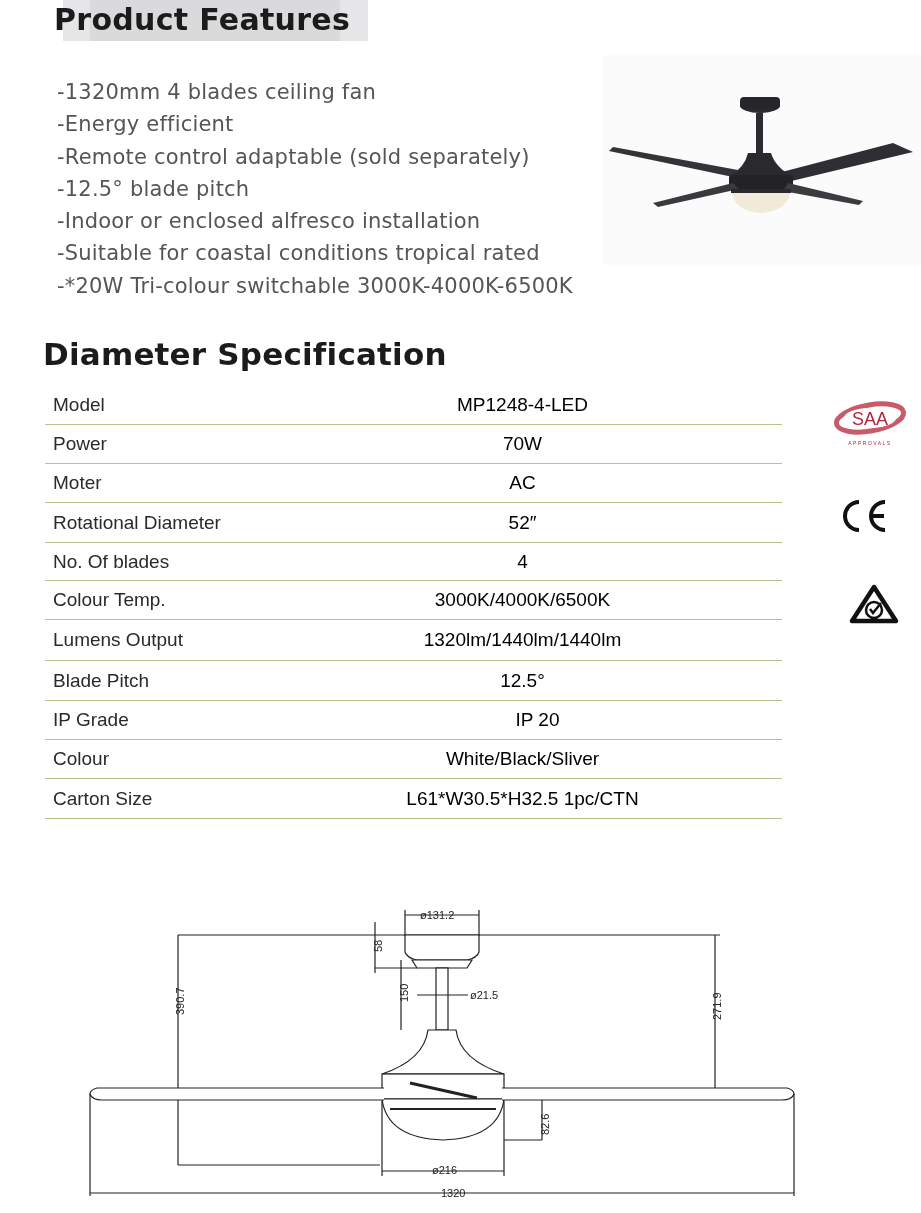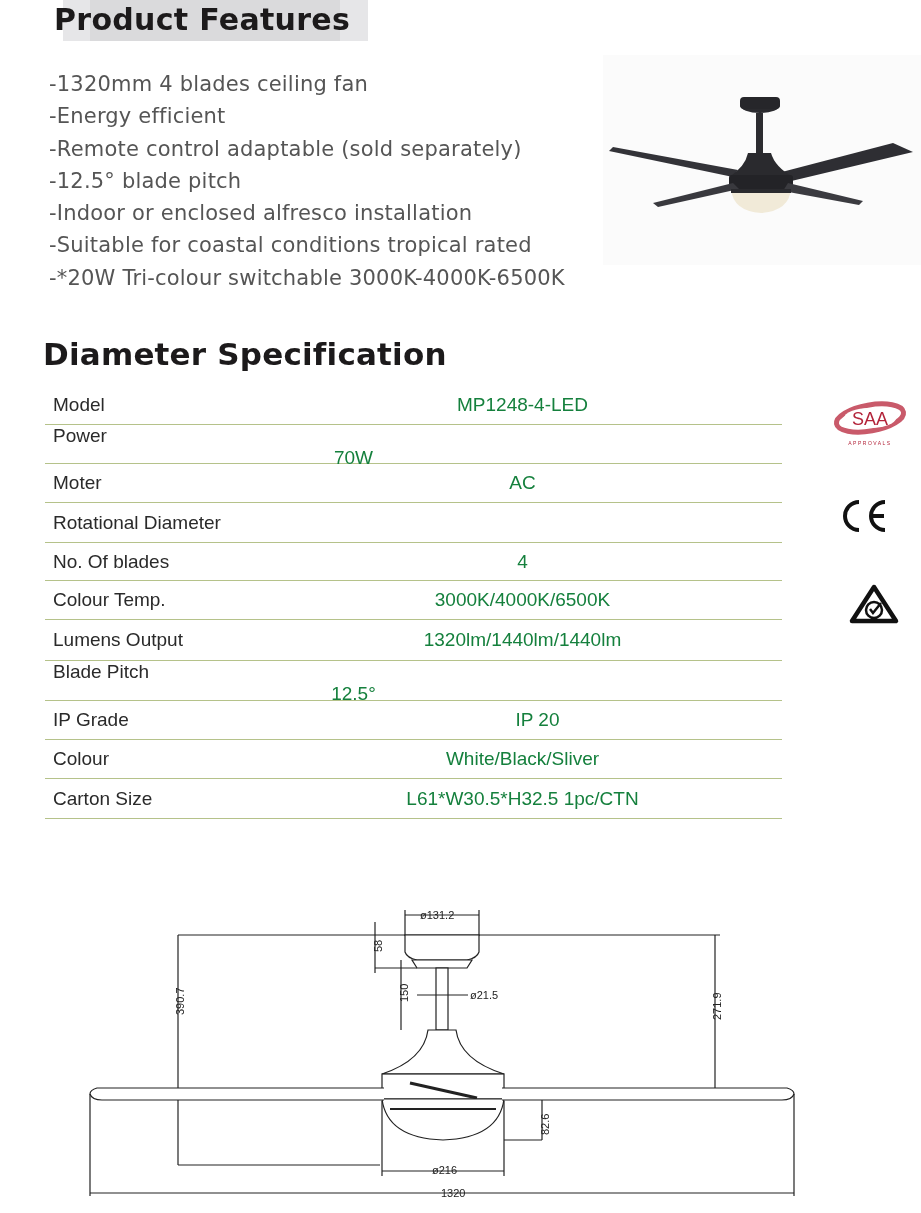--- a/index.html
+++ b/index.html
@@ -4,32 +4,32 @@
 <style>
   html, body { margin: 0; padding: 0; background: #ffffff; }
   body { width: 921px; height: 1213px; position: relative; overflow: hidden;
          font-family: "Liberation Sans", "DejaVu Sans", sans-serif; color: #222; }
 
   .pf-title-bg { position: absolute; left: 63px; top: 0; width: 305px; height: 41px; background: #e6e6e8; }
   .pf-title-bg2 { position: absolute; left: 90px; top: 0; width: 250px; height: 41px; background: #dadadc; }
   .pf-title { position: absolute; left: 54px; top: 2px; font-family: "DejaVu Sans", sans-serif;
               font-weight: bold; font-size: 30px; letter-spacing: 0.3px; color: #1c1a1b; }
 
-  .features { position: absolute; left: 39px; top: 58px; margin: 10px; padding: 0; list-style: none; }
+  .features { position: absolute; left: 39px; top: 58px; margin: 18px; padding: 0; list-style: none; }
   .features li { font-family: "DejaVu Sans", sans-serif; font-size: 21px; color: #555; height: 32.3px; line-height: 32px; letter-spacing: 0.2px; white-space: nowrap; }
 
   .fan-photo { position: absolute; left: 603px; top: 55px; width: 318px; height: 210px; background: #fbfbfb; }
 
   .ts-title { position: absolute; left: 43px; top: 336px; font-family: "DejaVu Sans", sans-serif;
               font-weight: bold; font-size: 31px; color: #1c1a1b; letter-spacing: 0.2px; }
 
   .spec-table { position: absolute; left: 45px; top: 386px; width: 737px; border-collapse: collapse; }
   .spec-row { display: flex; border-bottom: 1.5px solid #b5c28a; }
   .spec-label { width: 330px; padding-left: 8px; font-size: 19px; color: #2a2a2a; display: flex; align-items: center; }
-  .spec-value { flex: 1; text-align: right; font-size: 19px; color: #15803d; display: flex; align-items: center; justify-content: center; padding-right: 120px; box-sizing: border-box; }
+  .spec-value { flex: 1; text-align: right; font-size: 19px; color: #000000; display: flex; align-items: center; justify-content: center; padding-right: 120px; box-sizing: border-box; }
 
   .cert { position: absolute; }
   .drawing { position: absolute; left: 12px; top: 880px; width: 847px; height: 333px; }
 </style>
 </head>
 <body>
 
 <div class="pf-title-bg"></div>
 <div class="pf-title-bg2"></div>
 <div class="pf-title">Product Features</div>
@@ -66,44 +66,45 @@
   </svg>
 </div>
 
 <div class="ts-title">Diameter Specification</div>
 
 <div class="spec-table">
   <div class="spec-row" style="height:38px;">
     <span class="spec-label">Model</span>
     <span class="spec-value">MP1248-4-LED</span>
   </div>
-  <div class="spec-row" style="height:38px;flex-direction:column;">
+  <div class="spec-row" style="height:38px;">
     <span class="spec-label">Power</span>
     <span class="spec-value">70W</span>
   </div>
   <div class="spec-row" style="height:38px;">
     <span class="spec-label">Moter</span>
     <span class="spec-value">AC</span>
   </div>
   <div class="spec-row" style="height:39px;">
     <span class="spec-label">Rotational Diameter</span>
+    <span class="spec-value">52″</span>
   </div>
   <div class="spec-row" style="height:37px;">
     <span class="spec-label">No. Of blades</span>
     <span class="spec-value">4</span>
   </div>
   <div class="spec-row" style="height:38px;">
     <span class="spec-label">Colour Temp.</span>
     <span class="spec-value">3000K/4000K/6500K</span>
   </div>
   <div class="spec-row" style="height:40px;">
     <span class="spec-label">Lumens Output</span>
     <span class="spec-value">1320lm/1440lm/1440lm</span>
   </div>
-  <div class="spec-row" style="height:39px;flex-direction:column;">
+  <div class="spec-row" style="height:39px;">
     <span class="spec-label">Blade Pitch</span>
     <span class="spec-value">12.5°</span>
   </div>
   <div class="spec-row" style="height:38px;gap:30px;">
     <span class="spec-label">IP Grade</span>
     <span class="spec-value">IP 20</span>
   </div>
   <div class="spec-row" style="height:38px;">
     <span class="spec-label">Colour</span>
     <span class="spec-value">White/Black/Sliver</span>

